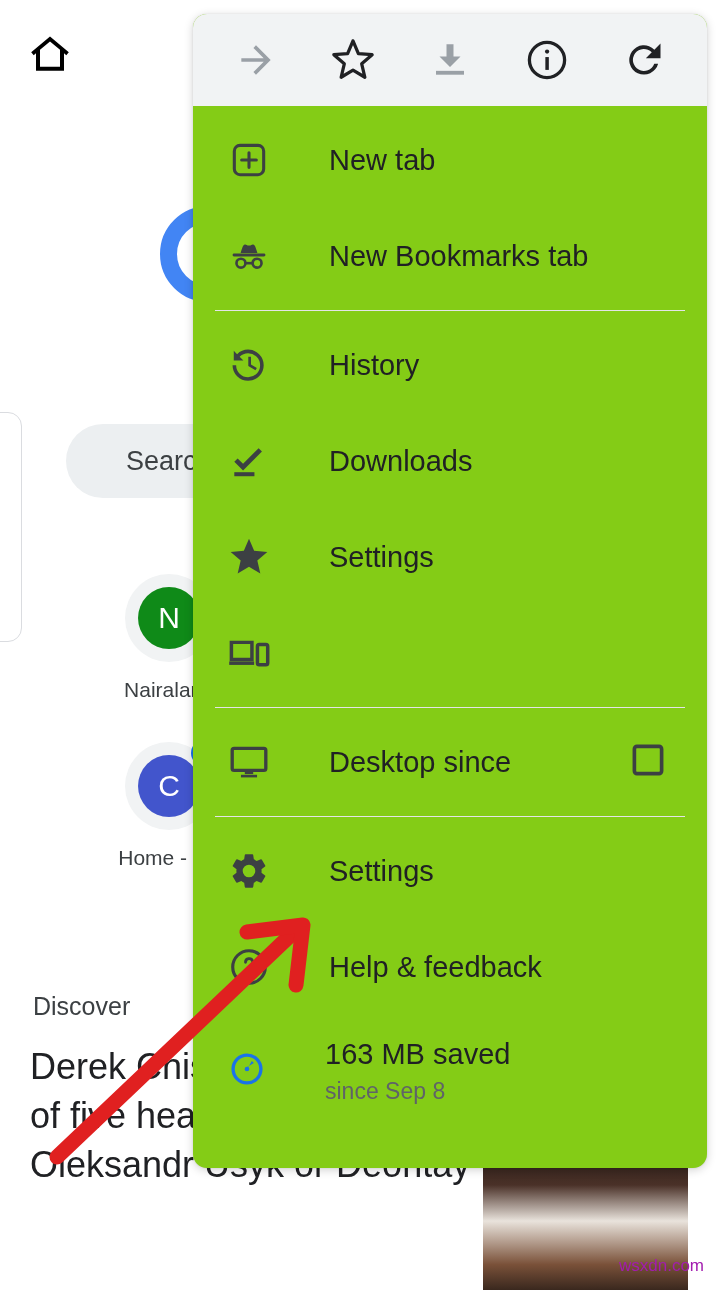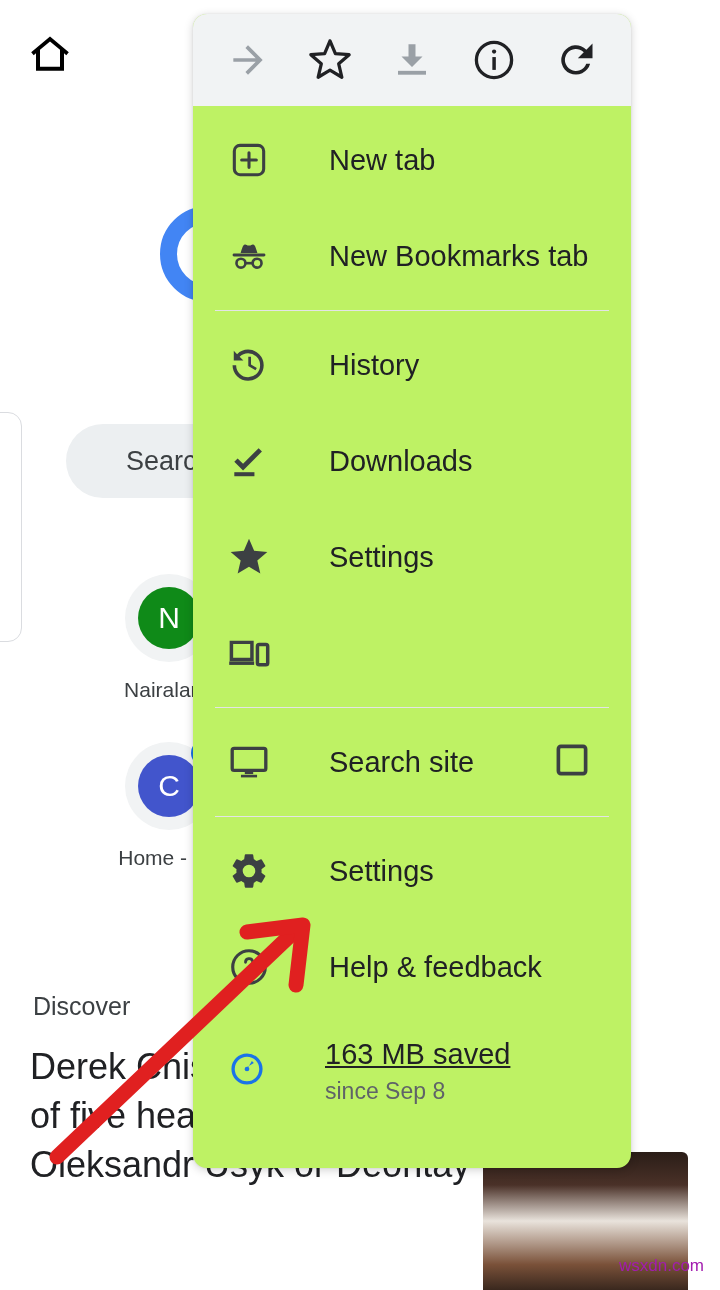--- a/index.html
+++ b/index.html
@@ -63,22 +63,22 @@
   .article-thumb {
     position: absolute; left: 483px; top: 1152px;
     width: 205px; height: 150px;
     background: linear-gradient(180deg,#2a1d17 0%, #4a3128 22%, #e9e3dc 46%, #7a5139 75%, #1b1411 100%);
     border-radius: 6px;
   }
 
   
   .menu {
     position: absolute; left: 193px; top: 14px;
-    width: 438px; height: 1154px;
-    background: #bef264;
+    width: 514px; height: 1154px;
+    background: #84cc16;
     border-radius: 14px;
     box-shadow: 0 2px 10px rgba(0,0,0,.18), 0 0 2px rgba(0,0,0,.10);
     overflow: hidden;
   }
   .menu-toolbar {
     height: 92px; background: #f1f3f4;
     display: flex; align-items: center; justify-content: space-around;
     padding: 0 14px;
   }
   .tb-btn { width: 62px; height: 62px; display: flex; align-items: center; justify-content: center; }
@@ -89,21 +89,21 @@
     height: 96px; padding: 0 0 0 33px; position: relative;
   }
   .menu-item .mi-icon { width: 46px; min-width: 46px; display: flex; align-items: center; justify-content: center; }
   .menu-item .mi-label { margin-left: 57px; font-size: 29px; color: #202124; white-space: nowrap; }
   .menu-item .mi-check { position: absolute; right: 40px; top: 50%; transform: translateY(-50%); }
 
   .divider { height: 1px; background: #e3e4e6; margin: 6px 22px 6px 22px; }
 
   .savings-item { display: flex; align-items: center; height: 112px; padding-left: 33px; }
   .savings-text { margin-left: 57px; }
-  .savings-main { font-size: 29px; color: #202124; line-height: 37px; text-decoration: underline; }
+  .savings-main { font-size: 29px; color: #202124; line-height: 37px; }
   .savings-sub { font-size: 23px; color: #5f6368; line-height: 32px; margin-top: 2px; }
 
   
   .annot { position: absolute; inset: 0; pointer-events: none; }
 
   
   .watermark {
     position: absolute; right: 16px; bottom: 14px;
     font-size: 17px; color: #a21caf;
     font-family: "Liberation Sans", sans-serif;
@@ -260,21 +260,21 @@
       <div class="divider"></div>
 
       <div class="menu-item">
         <span class="mi-icon">
           <svg width="42" height="42" viewBox="0 0 24 24">
             <rect x="2.4" y="4.2" width="19.2" height="12.6" rx="1.1" fill="none" stroke="#3c4043" stroke-width="1.9"></rect>
             <rect x="9.6" y="17.4" width="4.8" height="1.5" fill="#3c4043"></rect>
             <rect x="7.4" y="19.3" width="9.2" height="1.5" fill="#3c4043"></rect>
           </svg>
         </span>
-        <span class="mi-label">Search site</span>
+        <span class="mi-label">Desktop since</span>
         <span class="mi-check">
           <svg width="38" height="38" viewBox="0 0 24 24">
             <rect x="3.4" y="3.4" width="17.2" height="17.2" rx="1.6" fill="none" stroke="#3c4043" stroke-width="2.3"></rect>
           </svg>
         </span>
       </div>
 
       <div class="divider"></div>
 
       <div class="menu-item">

